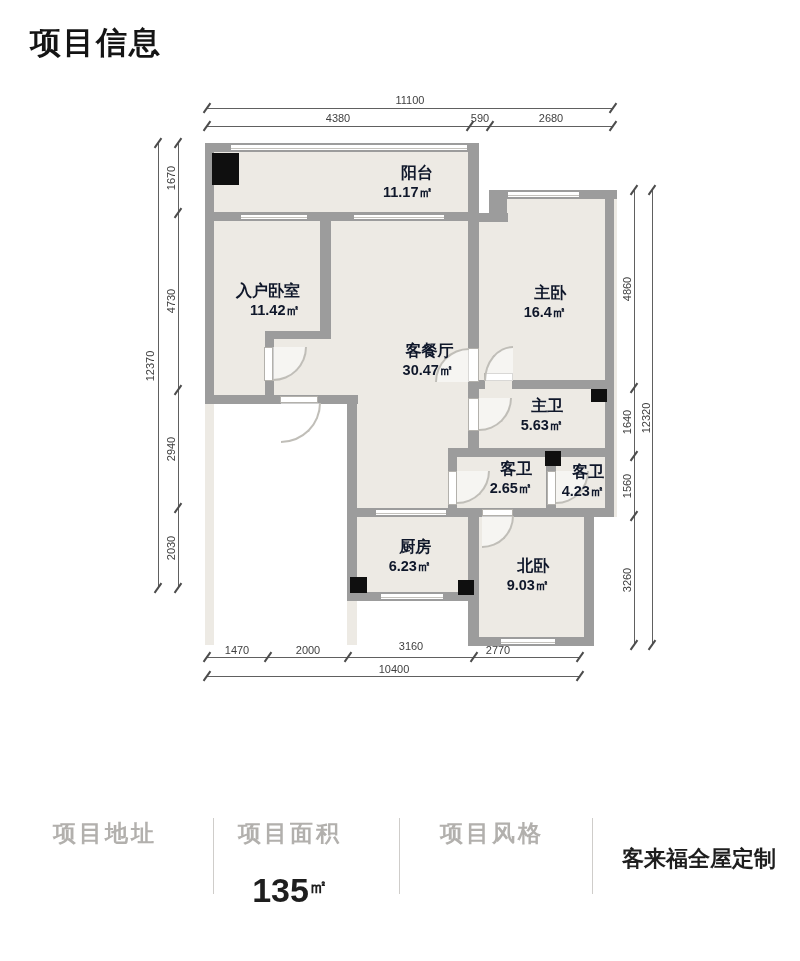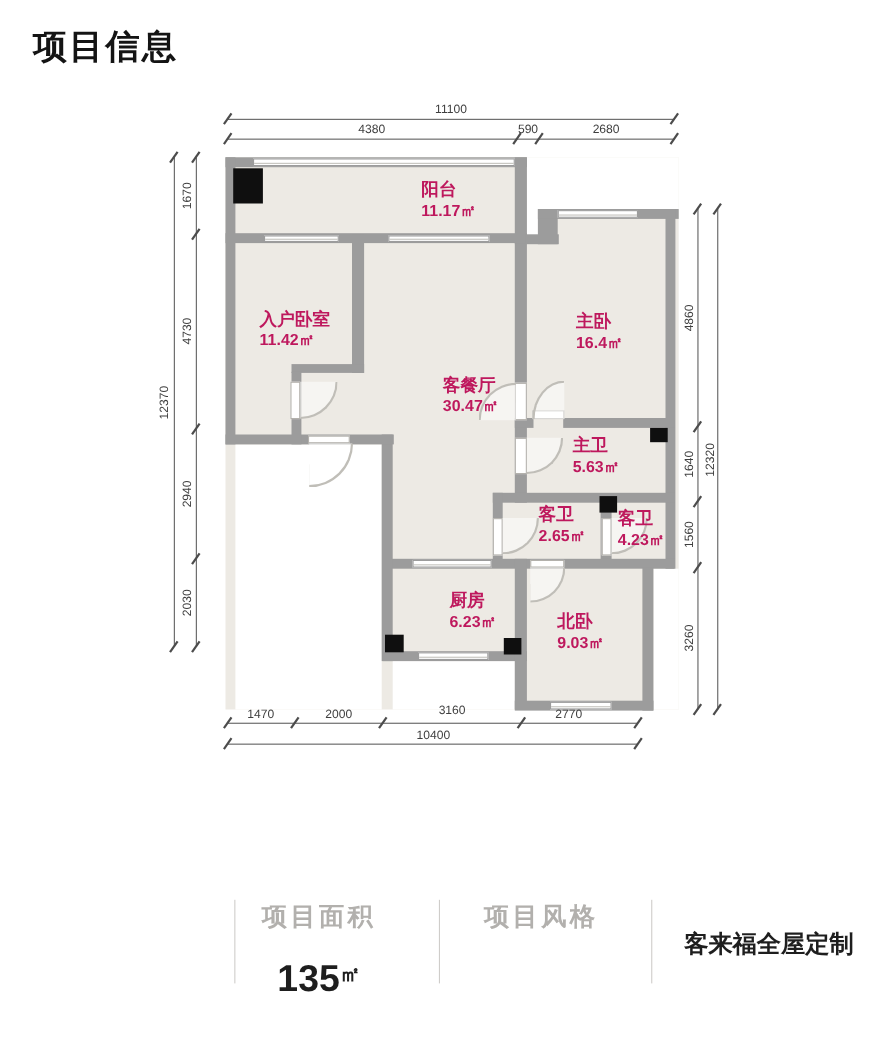--- a/index.html
+++ b/index.html
@@ -12,21 +12,21 @@
   .cv{position:absolute;background:#ffffff;}
   .w{position:absolute;background:#9c9c9c;}
   .b{position:absolute;background:#0f0f0f;}
   .n{position:absolute;background:#ffffff;border:1px solid #9c9c9c;box-sizing:border-box;}
   .n::after{content:"";position:absolute;left:0;right:0;top:50%;height:1px;background:#c4c2bd;}
   .lf{position:absolute;background:#ffffff;border:1px solid #b3b1ac;box-sizing:border-box;}
   .arc{position:absolute;box-sizing:border-box;border:0 solid #c0beb8;background:rgba(255,255,255,.5);}
   .se{border-bottom-right-radius:100%;border-right-width:2px;border-bottom-width:2px;}
   .nw{border-top-left-radius:100%;border-left-width:2px;border-top-width:2px;}
   
-  .rl{position:absolute;transform:translateX(-50%);text-align:left;white-space:nowrap;color:#be185d;}
+  .rl{position:absolute;transform:translateX(-50%);text-align:right;white-space:nowrap;color:#0f172a;}
   .rn{font-size:16px;font-weight:700;line-height:20px;}
   .ra{font-size:14.5px;font-weight:600;line-height:19px;}
   
   .dlh{position:absolute;height:1px;background:#606060;}
   .dlv{position:absolute;width:1px;background:#606060;}
   .tk{position:absolute;width:12px;height:2px;background:#4c4c4c;transform:rotate(-55deg);}
   .dt{position:absolute;transform:translateX(-50%);font-size:11px;color:#3f3f3f;white-space:nowrap;}
   .dv{position:absolute;transform:translate(-50%,-50%) rotate(180deg);writing-mode:vertical-rl;
       font-size:11px;color:#3f3f3f;white-space:nowrap;}
   
@@ -136,21 +136,21 @@
       <div class="ra">5.63㎡</div>
     </div>
     <div class="rl" style="left:511px;top:459px">
       <div class="rn">客卫</div>
       <div class="ra">2.65㎡</div>
     </div>
     <div class="rl" style="left:583px;top:462px">
       <div class="rn">客卫</div>
       <div class="ra">4.23㎡</div>
     </div>
-    <div class="rl" style="left:430px;top:537px">
+    <div class="rl" style="left:410px;top:537px">
       <div class="rn">厨房</div>
       <div class="ra">6.23㎡</div>
     </div>
     <div class="rl" style="left:528px;top:556px">
       <div class="rn">北卧</div>
       <div class="ra">9.03㎡</div>
     </div>
 
     <div class="dlh" style="left:207px;top:108px;width:406px"></div>
     <div class="dlh" style="left:207px;top:126px;width:406px"></div>
@@ -199,31 +199,32 @@
     <div class="dv" style="left:171px;top:548px">2030</div>
     <div class="dv" style="left:150px;top:366px">12370</div>
     <div class="dv" style="left:627px;top:289px">4860</div>
     <div class="dv" style="left:627px;top:422px">1640</div>
     <div class="dv" style="left:627px;top:486px">1560</div>
     <div class="dv" style="left:627px;top:580px">3260</div>
     <div class="dv" style="left:646px;top:418px">12320</div>
     <div class="dt" style="left:237px;top:644px">1470</div>
     <div class="dt" style="left:308px;top:644px">2000</div>
     <div class="dt" style="left:411px;top:640px">3160</div>
-    <div class="dt" style="left:517px;top:644px">2770</div>
+    <div class="dt" style="left:498px;top:644px">2770</div>
     <div class="dt" style="left:394px;top:663px">10400</div>
   </div>
 
 
   <div>
     <div class="sep" style="left:213px"></div>
     <div class="sep" style="left:399px"></div>
     <div class="sep" style="left:592px"></div>
 
     <div class="col" style="left:105px;top:818px">
+      <div class="cl">项目地址</div>
     </div>
     <div class="col" style="left:290px;top:818px">
       <div class="cl">项目面积</div>
       <div class="cvv big"><span>135</span><span class="unit">㎡</span></div>
     </div>
     <div class="col" style="left:492px;top:818px">
       <div class="cl">项目风格</div>
     </div>
     <div class="col" style="left:699px;top:818px">
       <div class="cvv"><span>客来福全屋定制</span><span class="unit"></span></div>

